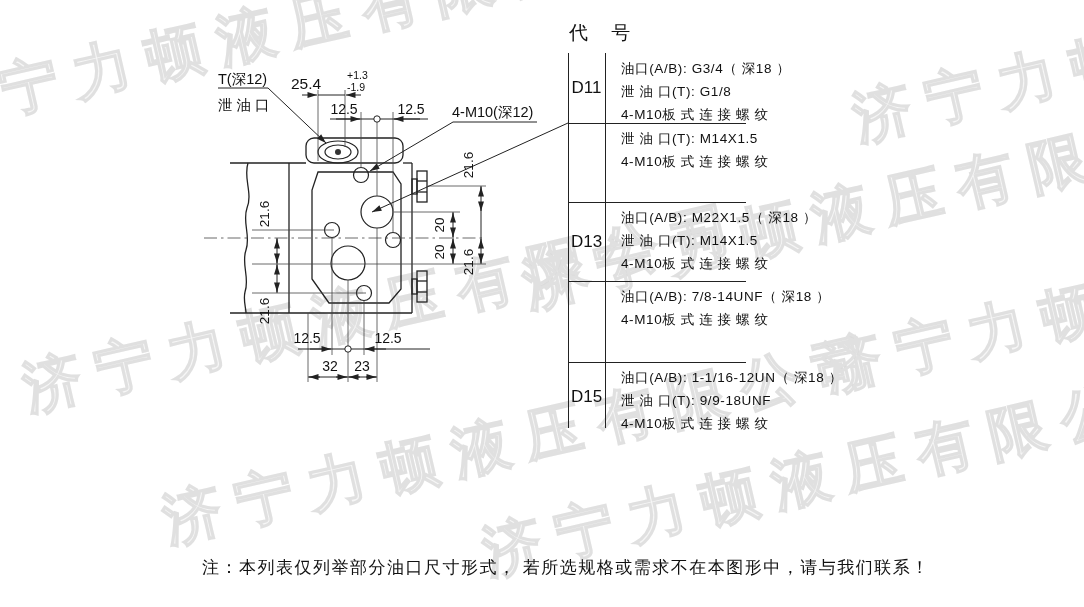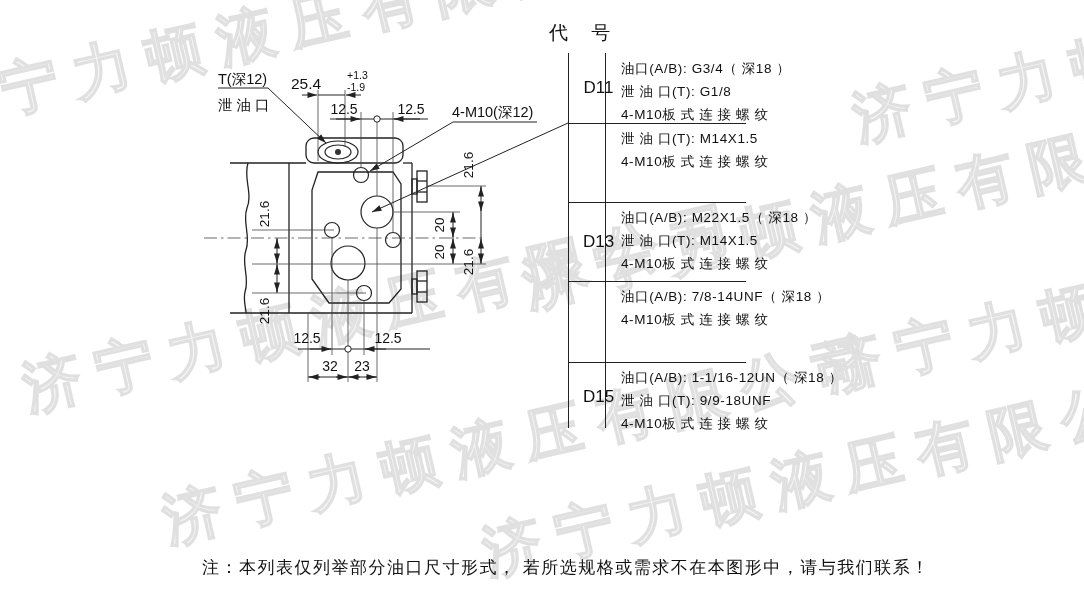--- a/index.html
+++ b/index.html
@@ -5,27 +5,27 @@
   html,body{margin:0;padding:0;background:#fff;}
   #stage{position:relative;width:1084px;height:607px;background:#ffffff;overflow:hidden;
          font-family:"Liberation Sans","DejaVu Sans",sans-serif;color:#111;}
   
   .wm{position:absolute;white-space:nowrap;font-size:58px;font-weight:bold;
       letter-spacing:16px;color:rgba(190,190,190,0.14);
       -webkit-text-stroke:1.3px #e0e0e0;transform:rotate(-13deg);pointer-events:none;z-index:0;}
   
   #drawing{position:absolute;left:0;top:0;z-index:1;}
   
-  .tbl-header{position:absolute;left:549px;top:20px;font-size:19px;letter-spacing:9px;z-index:2;}
+  .tbl-header{position:absolute;left:569px;top:20px;font-size:19px;letter-spacing:9px;z-index:2;}
   #spec-table{position:absolute;left:568px;top:53px;width:260px;z-index:2;}
   .vline{position:absolute;top:0;width:0;height:375px;border-left:1.4px solid #222;}
   .vl-a{left:0;} .vl-b{left:37px;}
   .t-row{position:relative;}
   .t-row .sep{position:absolute;left:0;top:0;width:178px;border-top:1.4px solid #222;}
-  .t-code{position:absolute;left:12px;top:0;bottom:0;width:37px;display:flex;
+  .t-code{position:absolute;left:0;top:0;bottom:0;width:37px;display:flex;
           align-items:center;justify-content:center;font-size:17px;}
   .t-lines{margin-left:53px;padding-top:4px;}
   .t-lines div{font-size:13.5px;line-height:23px;letter-spacing:0.6px;white-space:nowrap;}
   
   #note{position:absolute;left:202px;top:556px;font-size:17px;letter-spacing:1.5px;
         white-space:nowrap;z-index:2;}
   svg text{font-family:"Liberation Sans","DejaVu Sans",sans-serif;fill:#111;}
 </style>
 </head>
 <body>

